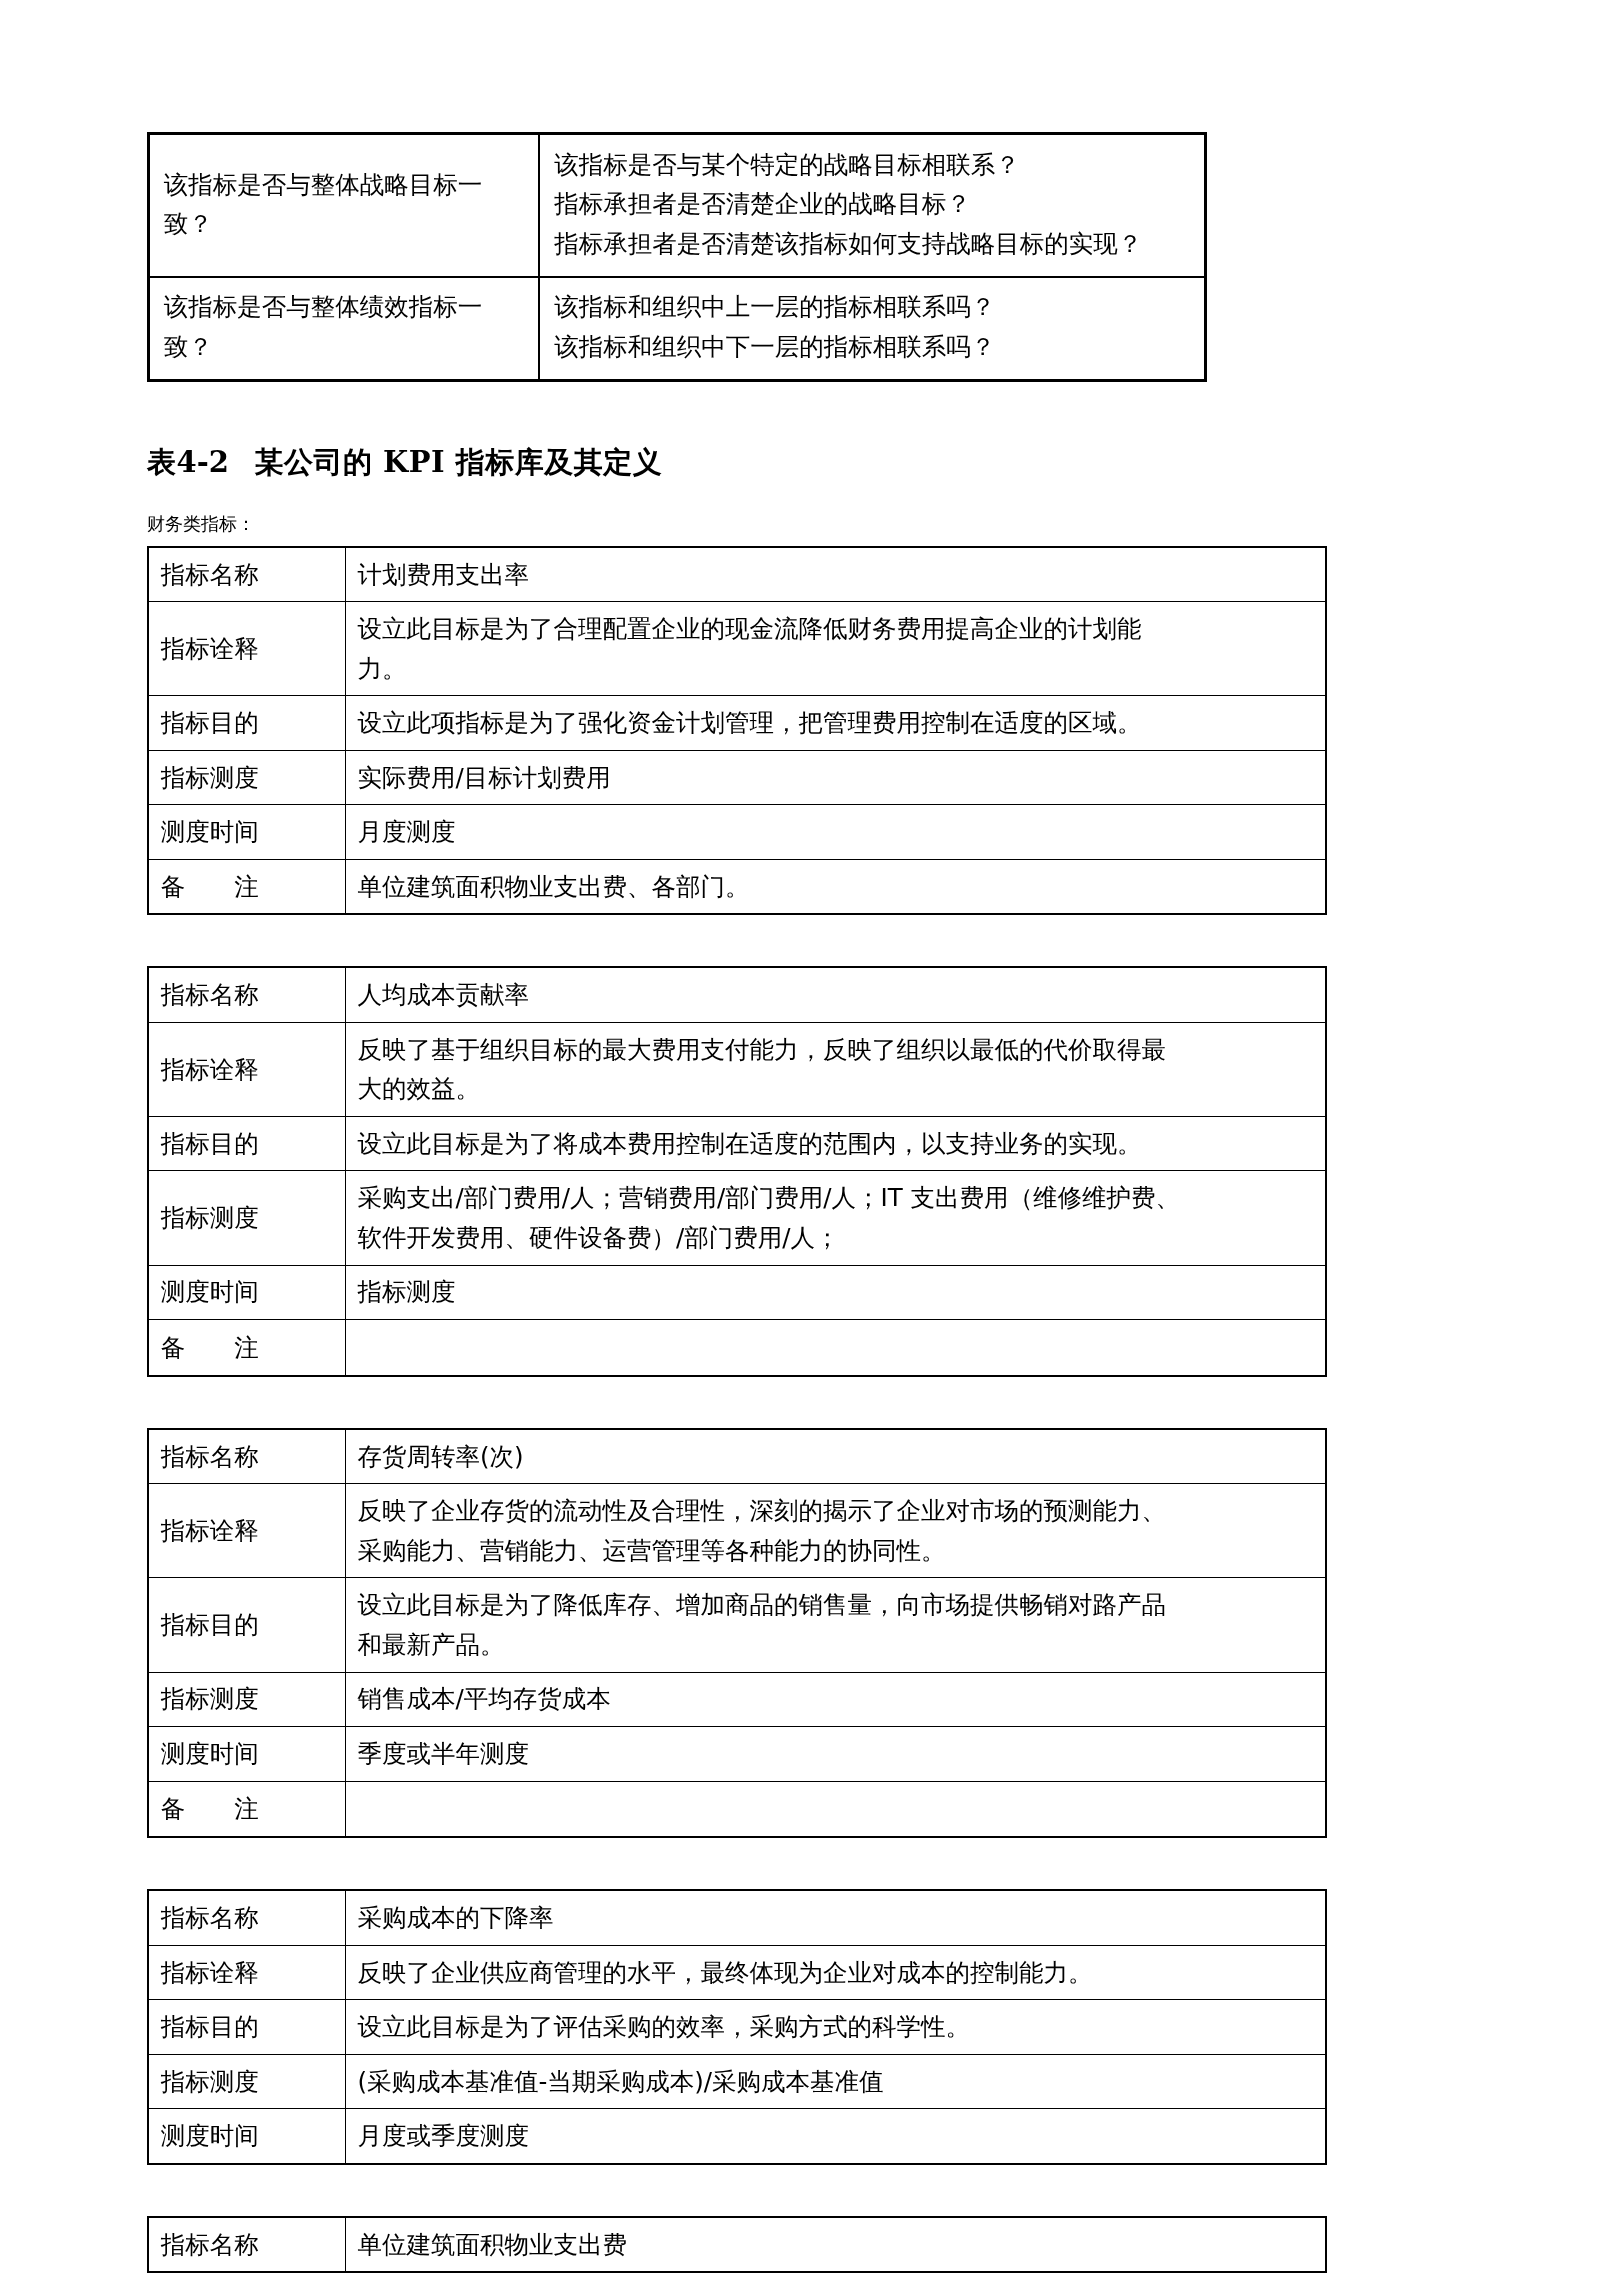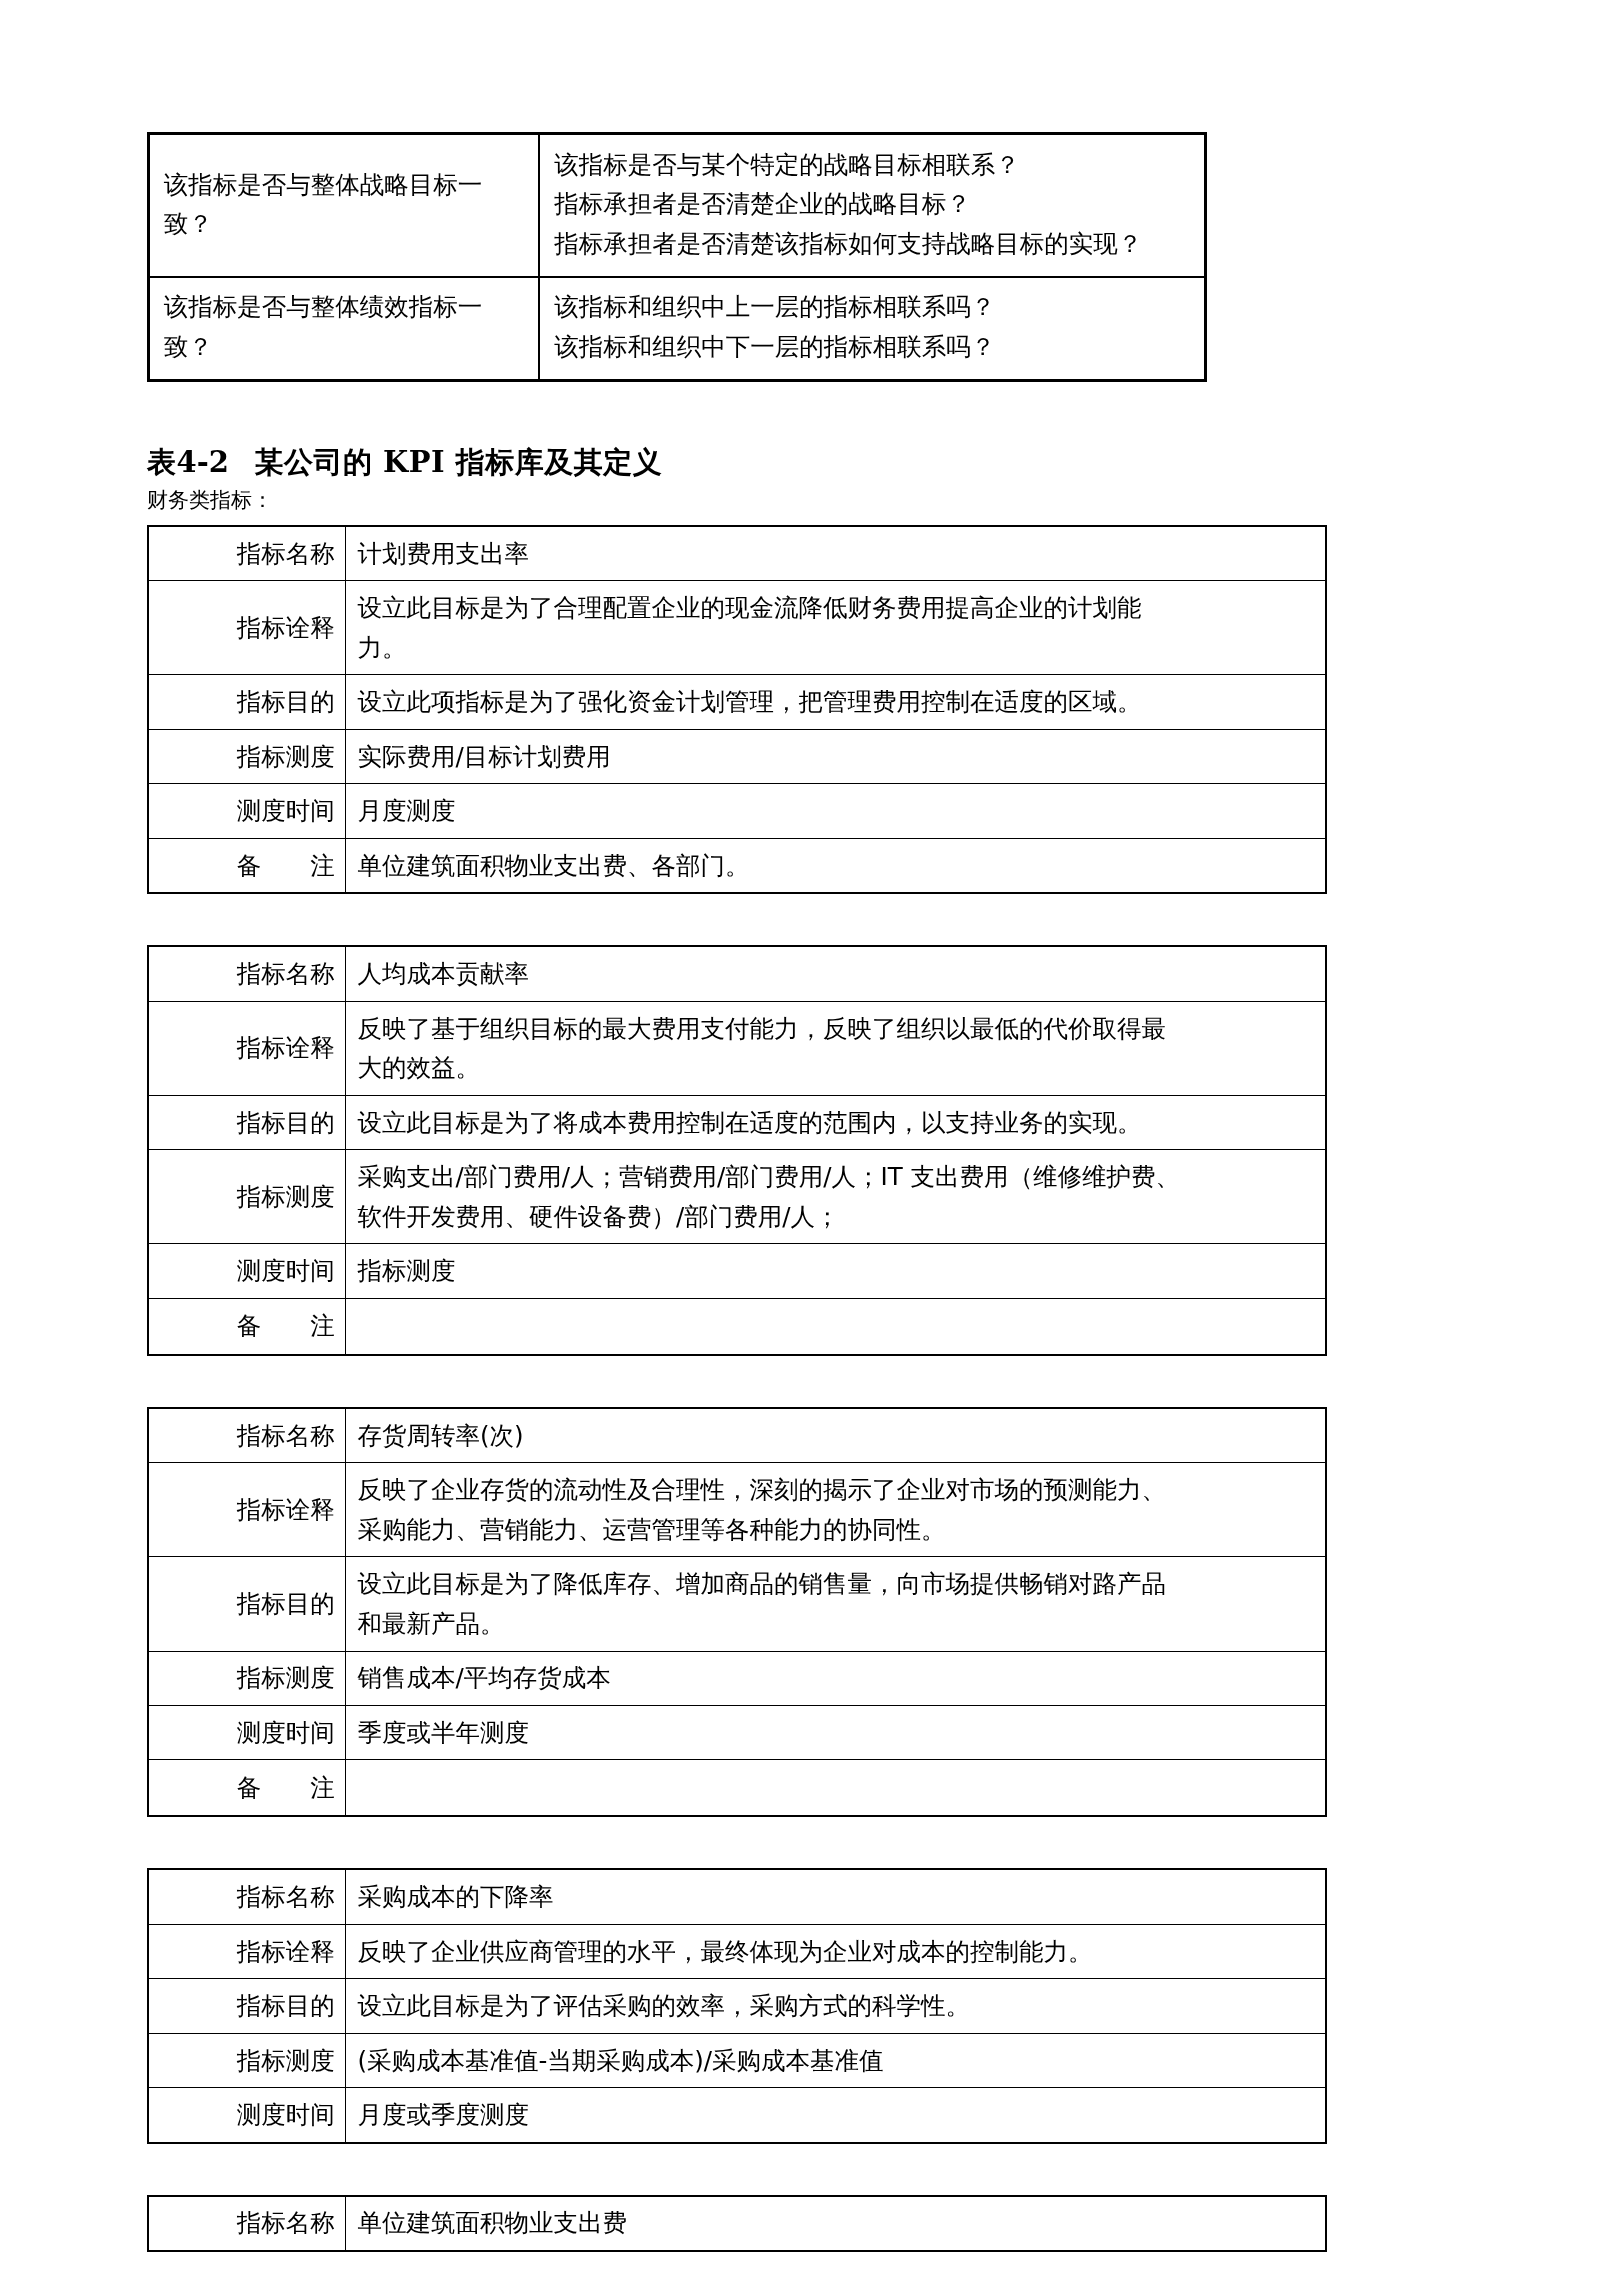--- a/index.html
+++ b/index.html
@@ -58,38 +58,37 @@
     font-family: "DejaVu Serif", "Liberation Serif", serif;
     font-weight: bold;
     font-size: 29px;
     letter-spacing: 0.5px;
     padding-right: 78px;
   }
   .table-title .num { letter-spacing: 0; }
   .table-title .gap { display: inline-block; width: 25.5px; }
 
   .section-label {
-    margin-top: 4px;
-    font-size: 21px;
+    margin-top: 29px;
+    font-size: 18px;
     line-height: 1.3;
   }
 
   
   .kpi-table {
     margin-top: 10.8px;
     width: 1180px;
     border: 2.5px solid #000;
   }
   .kpi-table td {
     border: 1.5px solid #000;
   }
   .kpi-table td.label {
     width: 174px;
     white-space: nowrap;
-    text-align: right;
   }
   .kpi-table td.label.spaced {
     letter-spacing: 0;
   }
   .kpi-table td.value .line {
     display: block;
   }
   .kpi-table.gap-top { margin-top: 51px; }
   .kpi-table td.empty { height: 41px; }
 </style>

